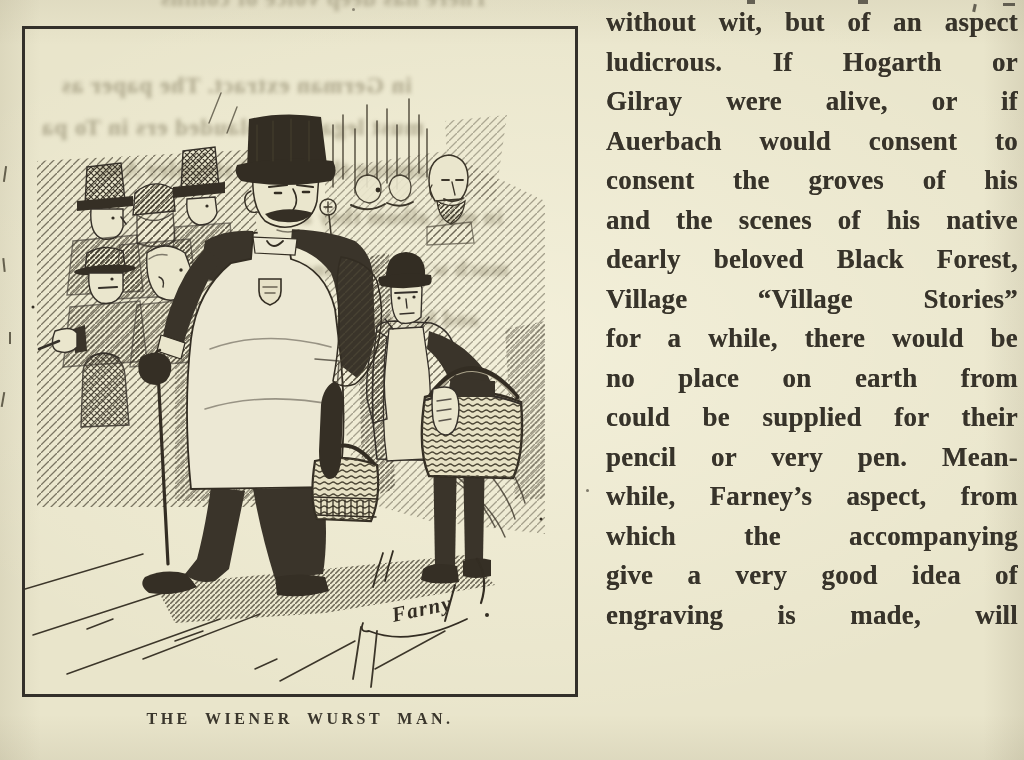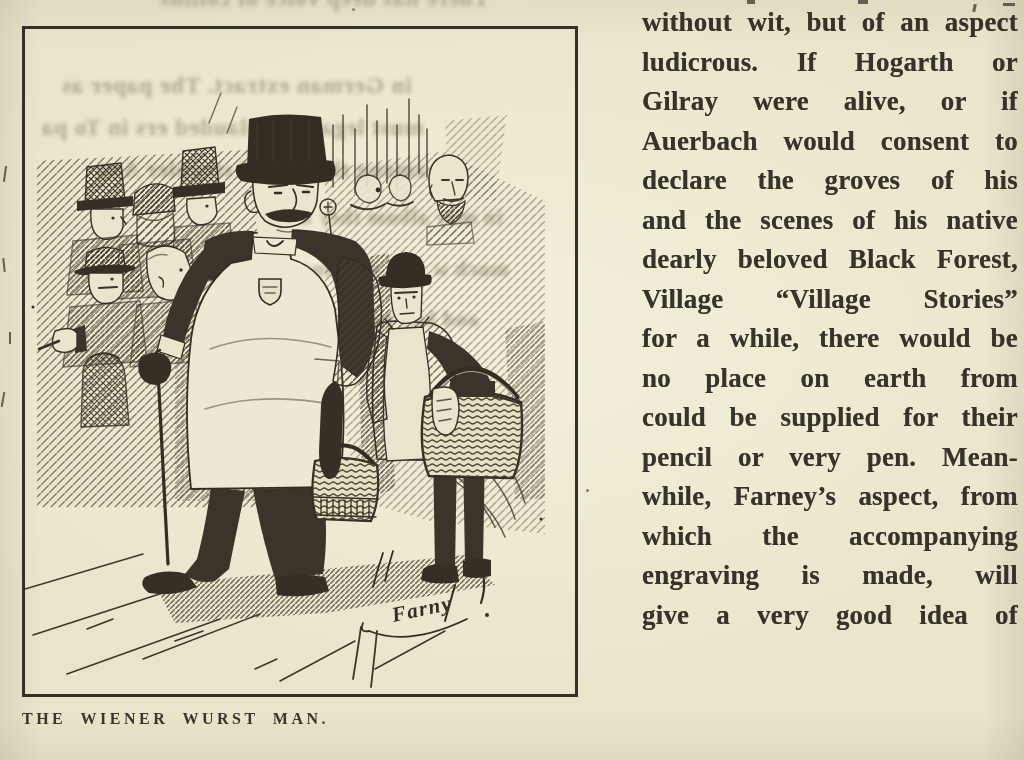--- a/index.html
+++ b/index.html
@@ -31,32 +31,32 @@
   .g2{top:128px;left:70px;}
   .g3{top:176px;left:255px;font-size:21px;}
   .g4{top:228px;left:275px;font-size:21px;}
   .g5{top:278px;left:285px;font-size:21px;}
   .ghost-top{
     position:absolute;left:150px;top:0;width:440px;height:15px;overflow:hidden;z-index:0;
   }
   .ghost-top .ghost{position:absolute;top:-14px;left:10px;filter:blur(2px);opacity:.45;}
   
   .caption{
-    position:absolute;left:22px;top:710px;width:556px;
+    position:absolute;left:22px;top:710px;width:556px;text-align:center;
     font-size:16px;font-weight:700;letter-spacing:3.5px;word-spacing:7px;color:#3a362c;
   }
   
   .column{
     position:absolute;left:606px;top:3px;width:412px;height:755px;overflow:hidden;
     font-size:27px;font-weight:700;color:#37332a;
     text-shadow:0 0 .5px rgba(55,51,42,.6);
   }
   .tline{
     height:39.5px;line-height:39.5px;overflow:hidden;
-    text-align:justify;text-align-last:justify;letter-spacing:.2px;margin-left:36px;
+    text-align:justify;text-align-last:justify;letter-spacing:.2px;
   }
   
   .cutmark{position:absolute;background:#3a362e;opacity:.75;}
   .cm1{left:747px;top:0;width:8px;height:4px;}
   .cm2{left:858px;top:0;width:10px;height:4px;}
   .cm3{left:973px;top:4px;width:3px;height:8px;transform:rotate(12deg);}
   .cm4{left:1003px;top:3px;width:12px;height:3px;}
   .tick{position:absolute;background:#45402f;opacity:.8;}
   .t1{left:4px;top:166px;width:2px;height:16px;transform:rotate(8deg);}
   .t2{left:3px;top:258px;width:2px;height:14px;transform:rotate(-6deg);}
@@ -295,32 +295,32 @@
   </svg>
 </figure>
 
 <div class="caption">THE WIENER WURST MAN.</div>
 
 <div class="column">
     <div class="tline">without wit, but of an aspect</div>
     <div class="tline">ludicrous. If Hogarth or</div>
     <div class="tline">Gilray were alive, or if</div>
     <div class="tline">Auerbach would consent to</div>
-    <div class="tline">declare the groves of his</div>
+    <div class="tline">consent the groves of his</div>
     <div class="tline">and the scenes of his native</div>
     <div class="tline">dearly beloved Black Forest,</div>
     <div class="tline">Village “Village Stories”</div>
     <div class="tline">for a while, there would be</div>
     <div class="tline">no place on earth from</div>
     <div class="tline">could be supplied for their</div>
     <div class="tline">pencil or very pen. Mean-</div>
     <div class="tline">while, Farney’s aspect, from</div>
     <div class="tline">which the accompanying</div>
+    <div class="tline">give a very good idea of</div>
     <div class="tline">engraving is made, will</div>
-    <div class="tline">give a very good idea of</div>
   </div>
 
 <span class="cutmark cm1"></span>
 <span class="cutmark cm2"></span>
 <span class="cutmark cm3"></span>
 <span class="cutmark cm4"></span>
 <span class="tick t1"></span>
 <span class="tick t2"></span>
 <span class="tick t3"></span>
 <span class="tick t4"></span>

